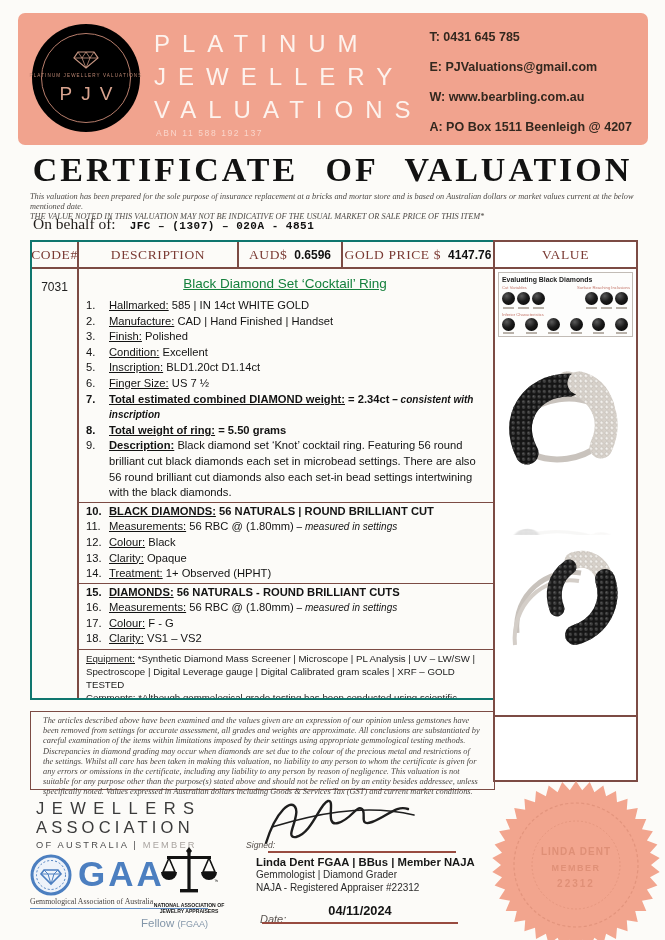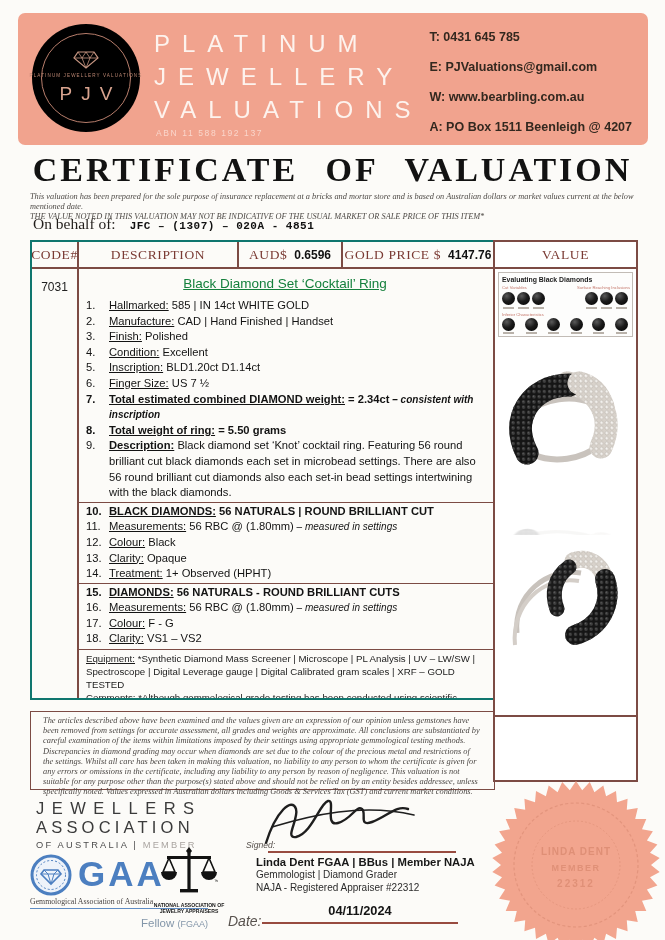--- a/index.html
+++ b/index.html
@@ -90,21 +90,21 @@
   .naja{position:absolute;left:153px;top:845px;width:72px;text-align:center;}
   .naja-cap{font-size:5.1px;font-weight:bold;line-height:6px;color:#171717;margin-top:1px;}
 
   .sig-label{position:absolute;left:246px;top:840px;font-style:italic;font-size:8.6px;color:#58524e;}
   .sig-line{position:absolute;left:268px;top:851px;width:188px;border-top:2px solid #984b40;}
   .sig-svg{position:absolute;left:262px;top:793px;}
   .signer{position:absolute;left:256px;top:856px;line-height:12.8px;color:#171717;}
   .signer .nm{font-size:11.3px;font-weight:bold;}
   .signer .rl,.signer .rg{font-size:10px;color:#2c2c2c;}
 
-  .date-label{position:absolute;left:228px;top:913px;font-style:italic;font-size:14px;color:#58524e;}
+  .date-label{position:absolute;left:260px;top:913px;font-style:italic;font-size:11px;color:#58524e;}
   .date-line{position:absolute;left:262px;top:922px;width:196px;border-top:2px solid #984b40;}
   .date-value{position:absolute;left:262px;top:903px;width:196px;text-align:center;font-size:12.8px;font-weight:bold;color:#141414;}
 
   .seal{position:absolute;left:486px;top:779px;}
   .seal text{font-family:"Liberation Sans",sans-serif;}
 </style>
 </head>
 <body>
 
 <div class="page">

